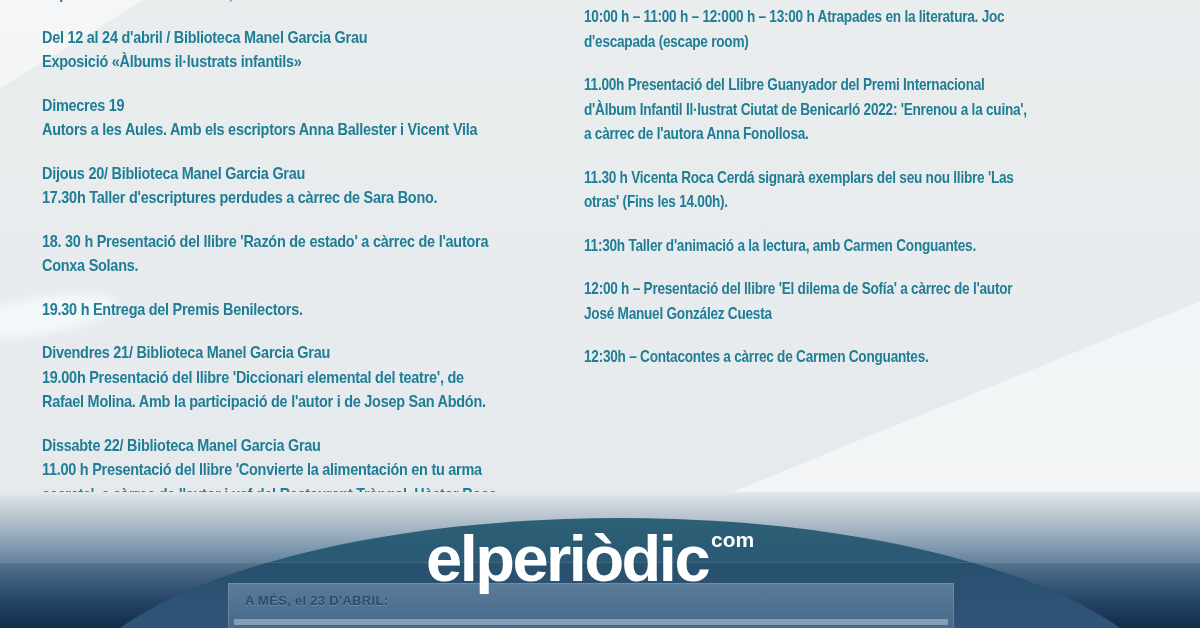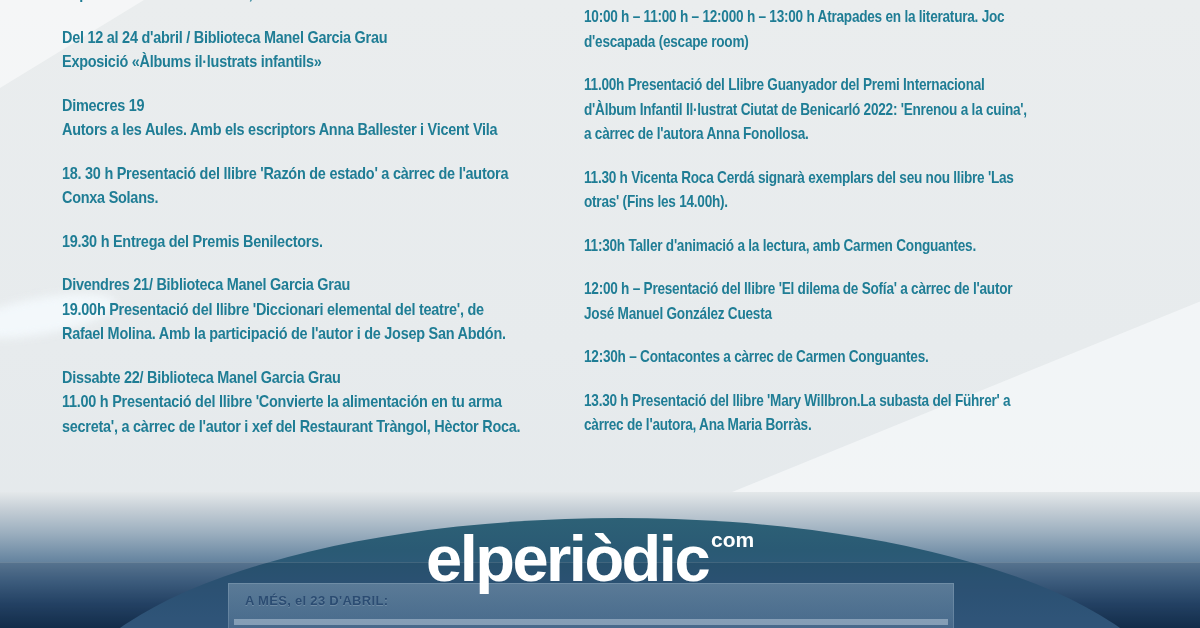--- a/index.html
+++ b/index.html
@@ -14,21 +14,21 @@
   .bg-diag-br{position:absolute;left:0;top:0;width:100%;height:100%;
     clip-path:polygon(100% 48%,100% 83%,55% 83%);background:rgba(250,252,253,0.6);}
   .bg-streak{position:absolute;left:-34px;top:298px;width:150px;height:36px;
     background:rgba(244,250,253,0.9);transform:rotate(-10deg);
     border-radius:50%;filter:blur(4px);}
   
   .col{position:absolute;color:#1f7d95;font-weight:700;font-size:17px;
     letter-spacing:-0.3px;line-height:24.5px;}
   .col-left{left:42px;top:-18px;width:558px;}
   .col-right{left:584px;top:5px;width:562px;}
-  .col-left .event{margin-bottom:19px;margin-left:20px;}
+  .col-left .event{margin-bottom:19px;}
   .col-right .event{margin-bottom:19px;}
   .line{white-space:nowrap;transform-origin:0 50%;}
   .col-left .line{transform:scaleX(.85);}
   .col-right .line{transform:scaleX(.80);}
   
   .bottom-band{position:absolute;left:0;top:492px;width:1200px;height:136px;overflow:hidden;
     background:linear-gradient(180deg,#e4e8ea 0%,#c2ccd4 14%,#9cafbf 30%,#6d8aa4 48%,#446688 66%,#27476b 82%,#132e4c 100%);}
   .dome{position:absolute;left:60px;top:26px;width:1120px;height:400px;border-radius:50%;
     background:linear-gradient(180deg,#2d6176 0%,#2a5a74 8%,#315a7e 18%,#3a6189 34%,#3c618c 60%,#3a5d88 100%);}
   .band-strip{position:absolute;left:0;top:70px;width:100%;height:66px;
@@ -58,20 +58,24 @@
       </div>
       <div class="event">
         <div class="line">Del 12 al 24 d'abril / Biblioteca Manel Garcia Grau</div>
         <div class="line">Exposició «Àlbums il·lustrats infantils»</div>
       </div>
       <div class="event">
         <div class="line">Dimecres 19</div>
         <div class="line">Autors a les Aules. Amb els escriptors Anna Ballester i Vicent Vila</div>
       </div>
       <div class="event">
+        <div class="line">Dijous 20/ Biblioteca Manel Garcia Grau</div>
+        <div class="line">17.30h Taller d'escriptures perdudes a càrrec de  Sara Bono.</div>
+      </div>
+      <div class="event">
         <div class="line">18. 30 h Presentació del llibre 'Razón de estado' a càrrec de l'autora</div>
         <div class="line">Conxa Solans.</div>
       </div>
       <div class="event">
         <div class="line">19.30 h Entrega del Premis Benilectors.</div>
       </div>
       <div class="event">
         <div class="line">Divendres 21/ Biblioteca Manel Garcia Grau</div>
         <div class="line">19.00h Presentació del llibre 'Diccionari elemental del teatre', de</div>
         <div class="line">Rafael Molina. Amb la participació de l'autor i de Josep San Abdón.</div>
@@ -99,24 +103,20 @@
       <div class="event">
         <div class="line">11:30h Taller d'animació a la lectura, amb Carmen Conguantes.</div>
       </div>
       <div class="event">
         <div class="line">12:00 h – Presentació del llibre 'El dilema de Sofía' a càrrec de l'autor</div>
         <div class="line">José Manuel González Cuesta</div>
       </div>
       <div class="event">
         <div class="line">12:30h – Contacontes a càrrec de Carmen Conguantes.</div>
       </div>
-      <div class="event">
-        <div class="line">13.30 h Presentació del llibre 'Mary Willbron.La subasta del Führer' a</div>
-        <div class="line">càrrec de l'autora, Ana Maria Borràs.</div>
-      </div>
     </div>
 
   <div class="bottom-band">
     <div class="dome"></div>
     <div class="band-strip"></div>
     <div class="more-box">
       <div class="more-label">A MÉS, el 23 D'ABRIL:</div>
       <div class="more-line"></div>
     </div>
     <div class="logo"><span class="logo-main">elperiòdic</span><span class="logo-sup">com</span></div>

